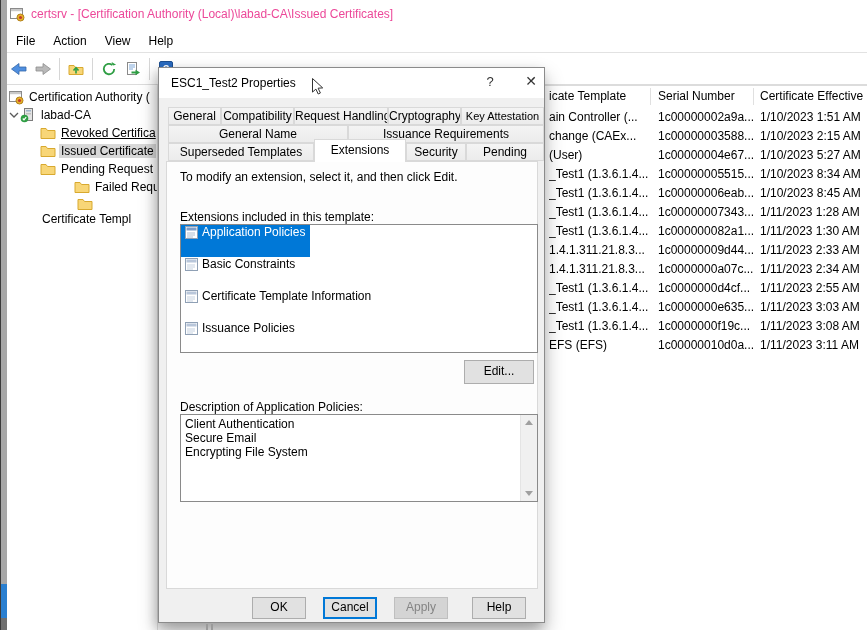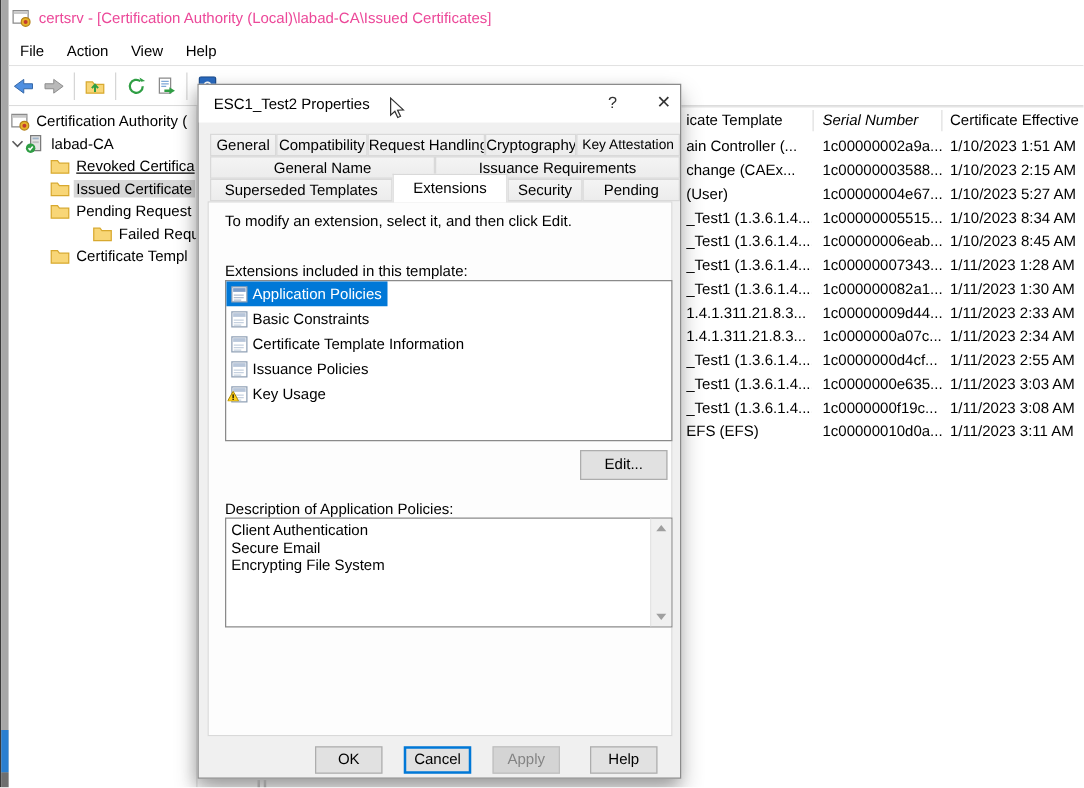--- a/index.html
+++ b/index.html
@@ -48,21 +48,21 @@
   .dlg-title{position:absolute;left:12px;top:8px;color:#000;}
   .dlg-help{position:absolute;left:322px;top:6px;width:18px;height:18px;text-align:center;font-size:13px;color:#333;}
   .dlg-close{position:absolute;left:362px;top:5px;width:20px;height:20px;text-align:center;font-size:14px;color:#333;}
   .tab{position:absolute;height:18px;background:linear-gradient(#f4f4f4,#ececec);border:1px solid #d9d9d9;
        box-sizing:border-box;text-align:center;line-height:16px;white-space:nowrap;overflow:hidden;}
   .tab-active{top:71px;height:23px;background:#fff;border-bottom:none;z-index:3;line-height:20px;}
   .page{position:absolute;left:7px;top:93px;width:372px;height:428px;background:#fdfdfd;border:1px solid #d9d9d9;box-sizing:border-box;z-index:1;}
   .instruction{position:absolute;left:13px;top:8px;}
   .ext-label{position:absolute;left:13px;top:48px;}
   .listbox{position:absolute;left:13px;top:62px;width:358px;height:129px;background:#fff;border:1px solid #8a8a8a;box-sizing:border-box;overflow:hidden;}
-  .ext-item{height:20px;display:flex;align-items:center;padding-left:2px;white-space:nowrap;}
+  .ext-item{height:32px;display:flex;align-items:flex-start;padding-left:2px;white-space:nowrap;}
   .ext-item .lbl{padding:0 3px;}
   .ext-selected{background:#0078d7;color:#fff;width:fit-content;padding-right:2px;}
   .ext-ico{position:relative;width:15px;height:15px;margin-left:1px;flex:0 0 auto;}
   .warn{position:absolute;left:-2px;bottom:-1px;}
   .btn{position:absolute;width:54px;height:22px;background:#e1e1e1;border:1px solid #adadad;box-sizing:border-box;
        text-align:center;line-height:19px;}
   .btn-edit{left:297px;top:198px;width:70px;height:24px;line-height:21px;}
   .btn-focused{border:2px solid #0078d7;line-height:17px;}
   .btn-disabled{background:#d4d4d4;border-color:#bfbfbf;color:#848484;}
   .desc-label{position:absolute;left:13px;top:238px;}
@@ -206,36 +206,36 @@
       <span class="tree-label">Pending Request</span>
     </div>
     <div class="tree-row" style="top:93px;left:33px;padding-left:34px;">
       <span class="tree-ico">
         <svg width="16" height="16">
             <path d="M1 3.5h5l1.5 2H15v8H1z" fill="#f8d677" stroke="#d8a92f"></path>
           </svg>
       </span>
       <span class="tree-label">Failed Requests</span>
     </div>
-    <div class="tree-row" style="top:111px;left:33px;">
+    <div class="tree-row" style="top:111px;left:33px;flex-direction:column;">
       <span class="tree-ico">
         <svg width="16" height="16">
             <path d="M1 3.5h5l1.5 2H15v8H1z" fill="#f8d677" stroke="#d8a92f"></path>
           </svg>
       </span>
       <span class="tree-label">Certificate Templ</span>
     </div>
   </div>
   <div class="abs panel-divider"></div>
 
   <div class="abs list-panel">
     <div class="list-header">
       <span class="hdr-cell" style="left:4px;">icate Template</span>
       <span class="hdr-sep" style="left:105px;"></span>
-      <span class="hdr-cell" style="left:113px;font-style:italic;">Serial Number</span>
+      <span class="hdr-cell" style="left:113px;">Serial Number</span>
       <span class="hdr-sep" style="left:208px;"></span>
       <span class="hdr-cell" style="left:215px;">Certificate Effective D</span>
     </div>
     <div class="list-rows">
       <div class="list-row">
         <span class="cell c1">ain Controller (...</span>
         <span class="cell c2">1c00000002a9a...</span>
         <span class="cell c3">1/10/2023 1:51 AM</span>
       </div>
       <div class="list-row">

